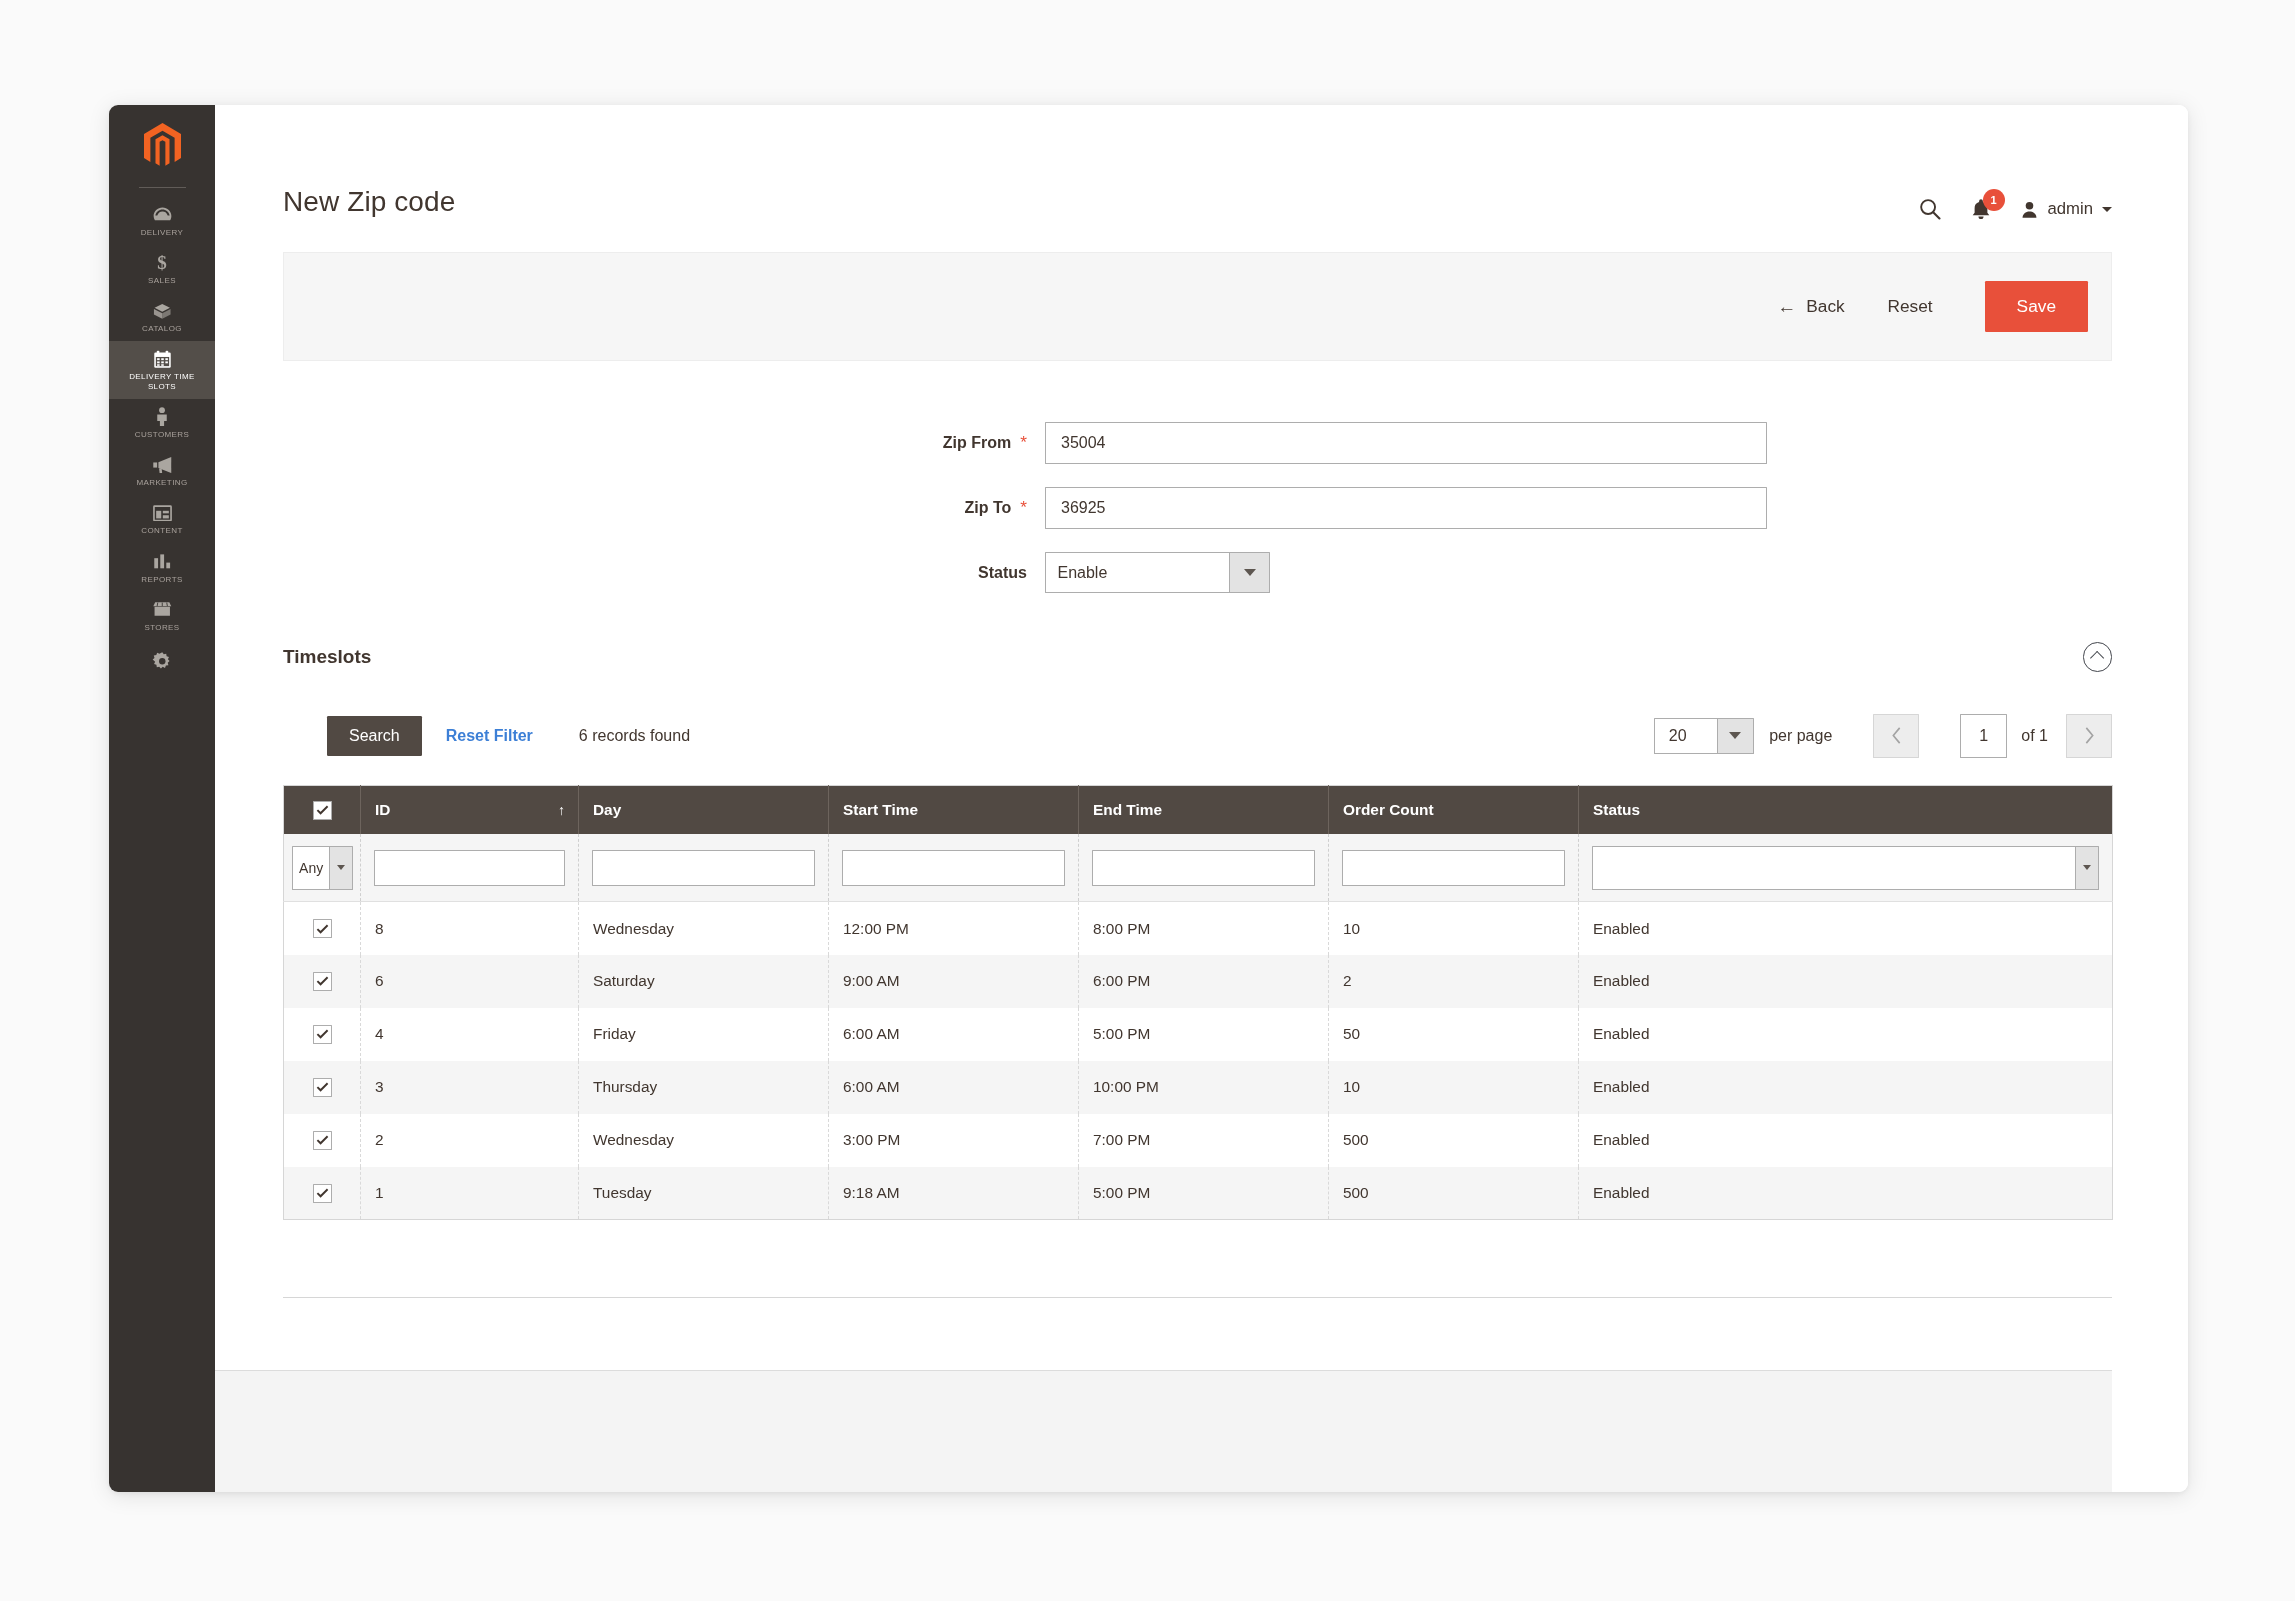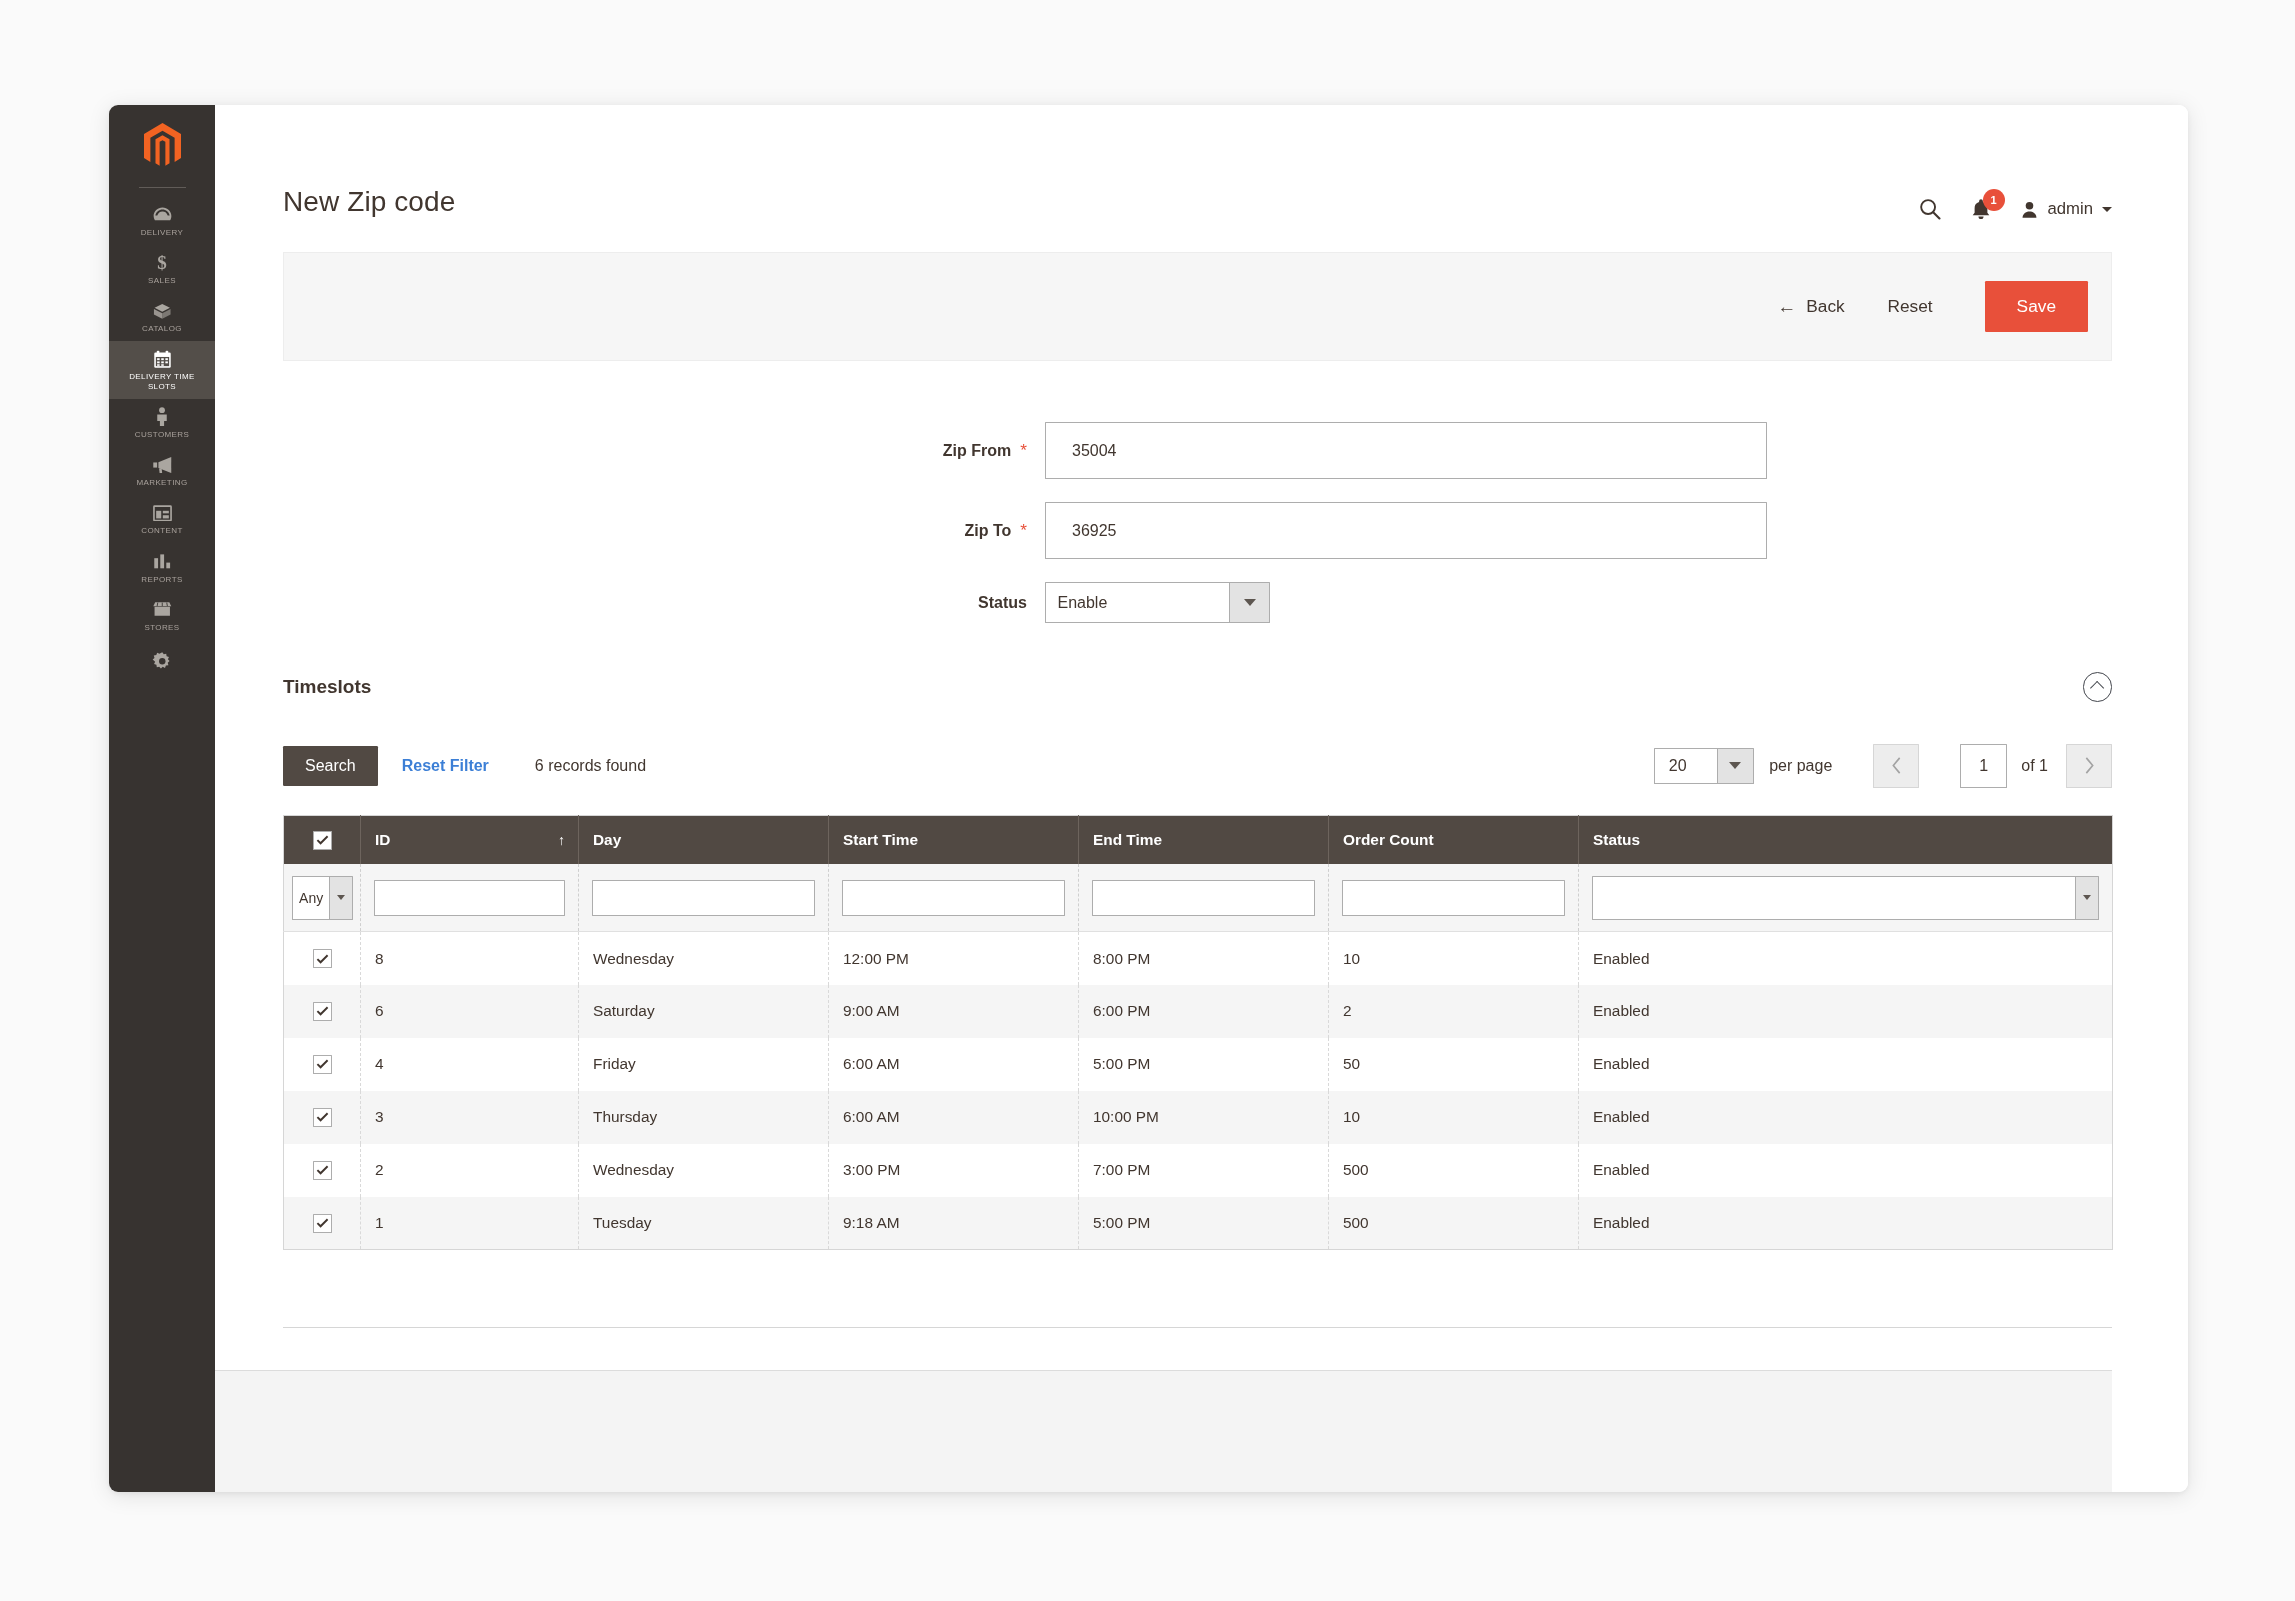--- a/index.html
+++ b/index.html
@@ -183,26 +183,26 @@
     padding-right: 18px;
   }
   .form-label {
     font-size: 16px;
     font-weight: 700;
     color: #41362f;
   }
   .req-star { color: #e8503a; font-size: 17.3px; line-height: 1; }
   .txt-input {
     width: 722px;
-    height: 57px;
+    height: 42px;
     border: 0.6px solid #adadad;
     background: #fff;
     font-size: 16px;
     color: #41362f;
-    padding: 0 26px;
+    padding: 0 15px;
     font-family: inherit;
     border-radius: 0.6px;
   }
   .select-wrap {
     position: relative;
     width: 225px;
     height: 41px;
     border: 0.6px solid #adadad;
     background: #fff;
     display: flex;
@@ -252,21 +252,21 @@
     margin-top: 3.2px;
   }
 
   
   #grid-toolbar {
     margin: 42px 76px 0 68px;
     display: flex;
     align-items: center;
     justify-content: space-between;
   }
-  .toolbar-left { display: flex; align-items: center; gap: 0; }
+  .toolbar-left { display: flex; align-items: center; gap: 0; margin-left: 44px; }
   .btn-search {
     background: #514943;
     color: #ffffff;
     font-size: 16px;
     border: none;
     padding: 11px 22px;
     cursor: pointer;
     font-family: inherit;
     border-radius: 1.3px;
   }

